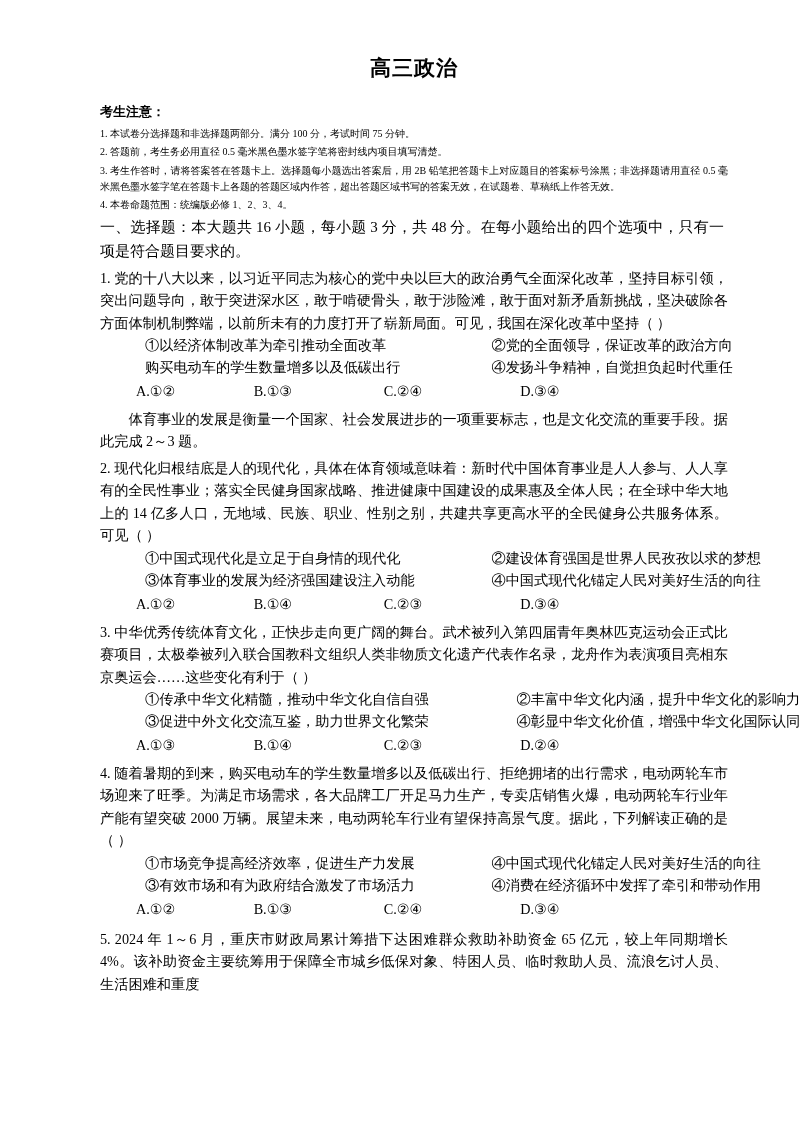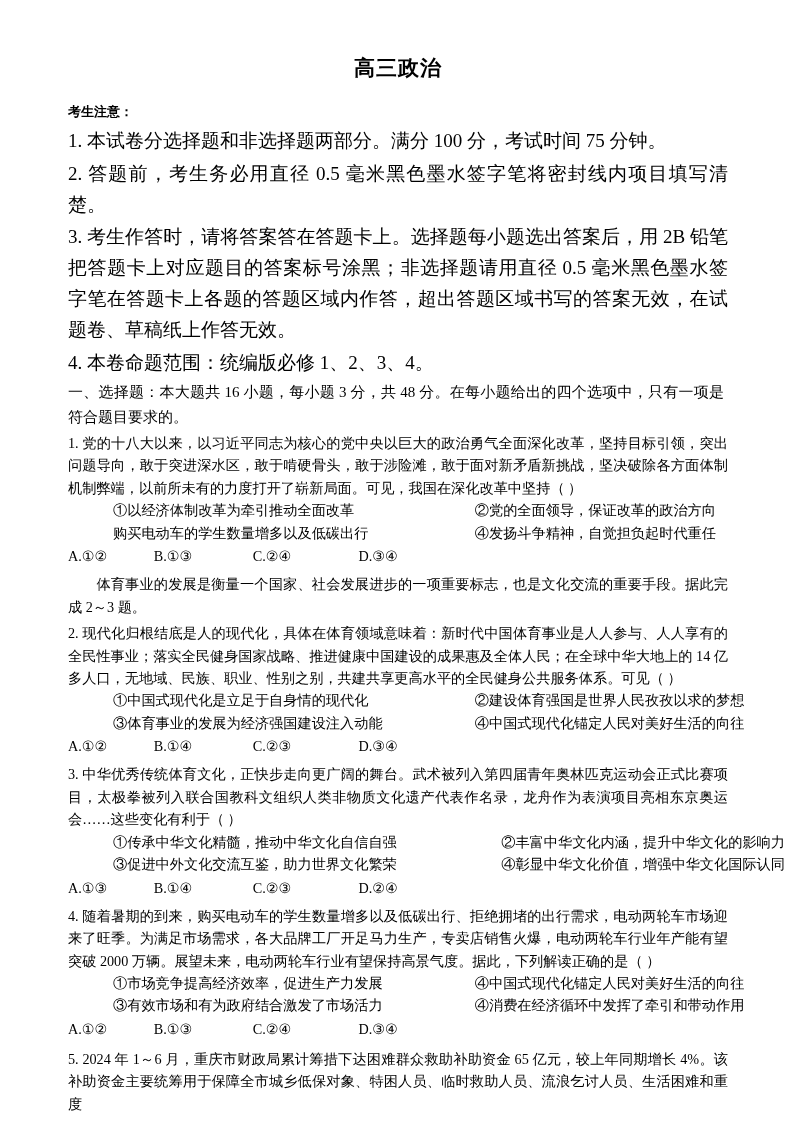--- a/index.html
+++ b/index.html
@@ -10,39 +10,39 @@
   body {
     width: 800px;
     height: 1131px;
     font-family: "Liberation Serif", "DejaVu Serif", serif;
     color: #000000;
   }
   .page {
     width: 800px;
     height: 1126px;
     box-sizing: border-box;
-    padding: 54px 72px 20px 68px;
+    padding: 54px 72px 20px 100px;
     position: relative;
   }
   .doc-title {
     text-align: center;
     font-size: 21px;
     font-weight: bold;
     letter-spacing: 1px;
     margin: 0 0 20px 0;
     font-family: "Liberation Serif", "DejaVu Serif", serif;
   }
   .notice-head {
     font-size: 13px;
     font-weight: bold;
     margin: 0 0 4px 0;
     line-height: 1.55;
   }
   .notice-line {
-    font-size: 19px;
+    font-size: 10px;
     line-height: 1.62;
     margin: 0 0 2px 0;
     text-align: justify;
   }
   .section-head {
     font-size: 15px;
     line-height: 1.62;
     margin: 2px 4px 3px 0;
     text-align: justify;
   }
@@ -79,20 +79,21 @@
   .opt-row .col.narrow {
     flex: 0 0 48%;
   }
   .ans-row {
     display: flex;
     font-size: 14.2px;
     line-height: 1.7;
   }
   .ans-row span {
     flex: 0 0 25%;
+    margin-left: 36px;
   }
   .ans-row span.first {
     flex: 0 0 13%;
   }
   .ans-row span.second {
     flex: 0 0 15%;
   }
   .ans-row span.third {
     flex: 0 0 16%;
   }

